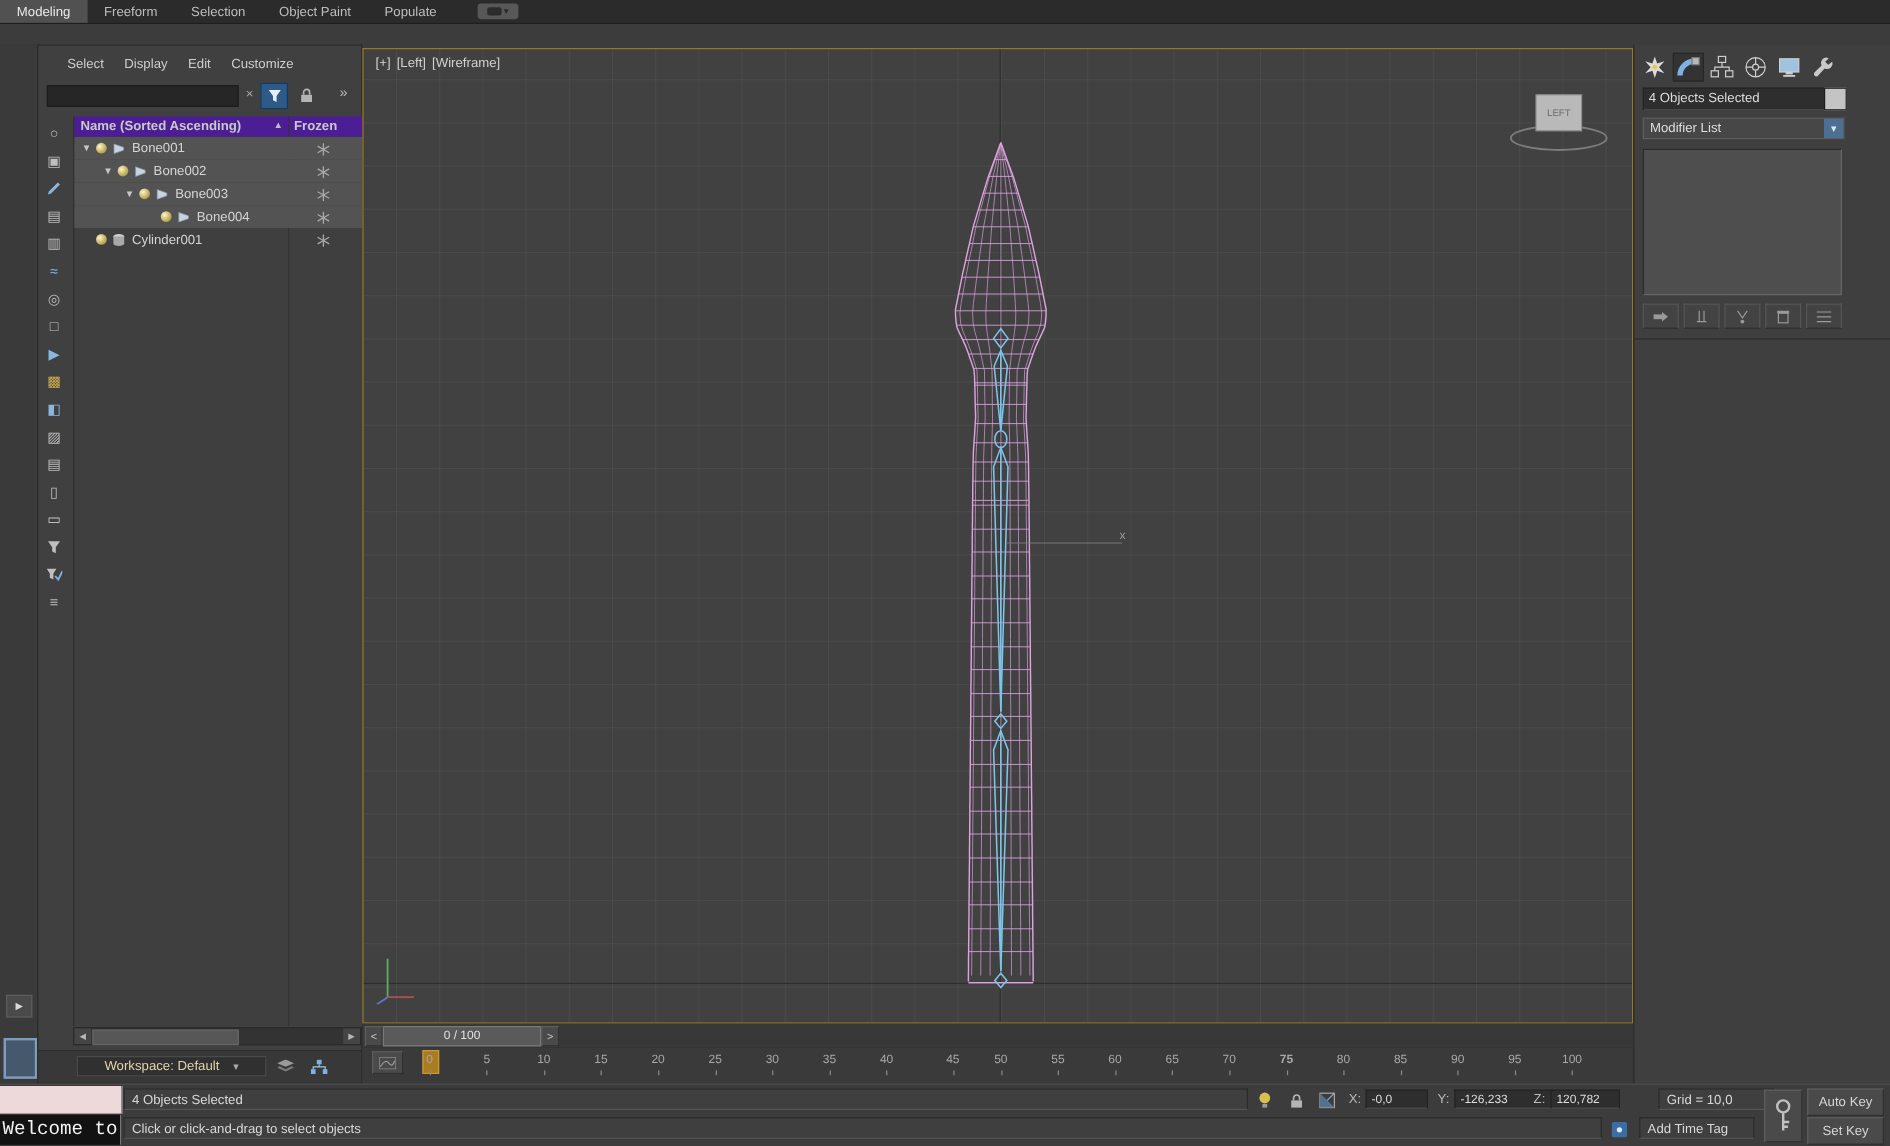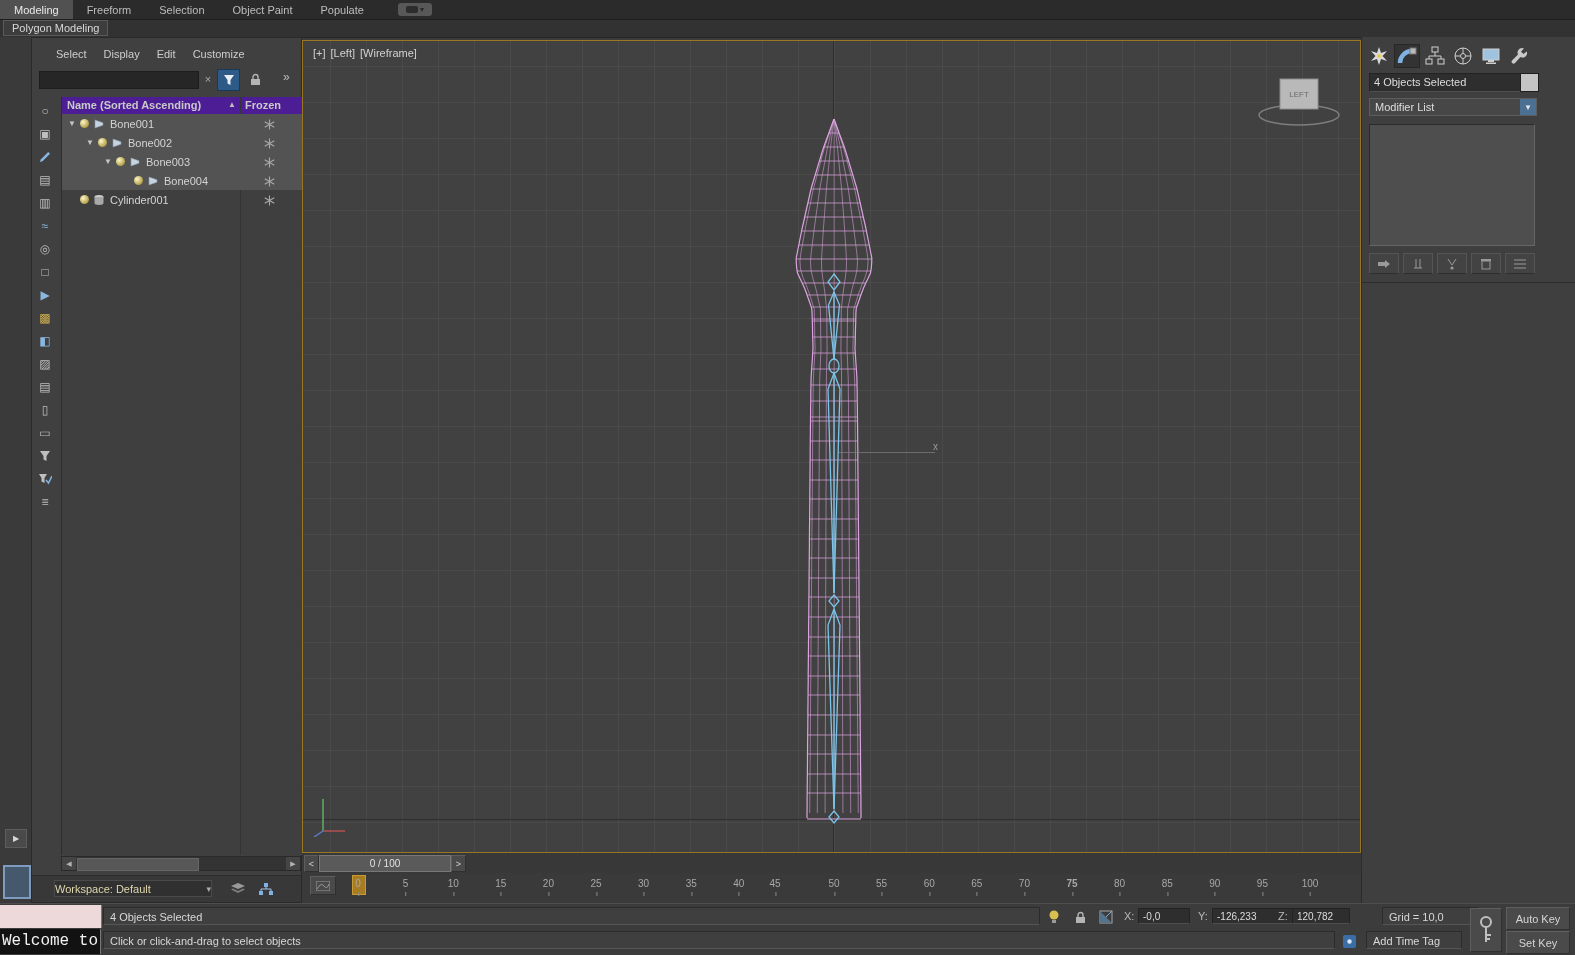--- a/index.html
+++ b/index.html
@@ -50,22 +50,22 @@
   .ex-arrow{font-size:8px;color:#c6c6c6;width:12px;text-align:center;flex:none;}
   .ex-spacer{width:12px;flex:none;}
   .bulb{width:9px;height:9px;border-radius:50%;flex:none;margin:0 4px 0 2px;
         background:radial-gradient(circle at 35% 35%,#fdf6c8,#b3a04a 70%,#6d6430);}
   .typeicon{width:13px;flex:none;margin-right:4px;display:flex;align-items:center;}
   .fzcell{position:absolute;left:200px;top:3px;width:14px;height:14px;display:flex;align-items:center;justify-content:center;}
   .hscroll{position:absolute;left:29px;top:818px;width:240px;height:15px;background:#333333;border:1px solid #2a2a2a;box-sizing:border-box;}
   .hsbtn{position:absolute;top:0;width:14px;height:13px;background:#454545;color:#b5b5b5;font-size:7px;display:flex;align-items:center;justify-content:center;}
   .hsthumb{position:absolute;left:15px;top:1px;width:120px;height:11px;background:#575757;border:1px solid #666;}
   .wsrow{position:absolute;left:0;top:837px;width:269px;height:26px;background:#383838;border-top:1px solid #2c2c2c;}
-  .wsdrop{position:absolute;left:22px;top:4px;width:158px;height:17px;background:#303030;border:1px solid #4a4a4a;color:#ded6ae;
-          display:flex;align-items:center;padding:0 0;box-sizing:border-box;}
+  .wsdrop{position:absolute;left:32px;top:4px;width:158px;height:17px;background:#303030;border:1px solid #4a4a4a;color:#ded6ae;
+          display:flex;align-items:center;padding:0 22px;box-sizing:border-box;}
   .wsdrop .caret{margin-left:auto;color:#aaa;font-size:9px;}
   .wsicon{position:absolute;top:4px;width:20px;height:18px;display:flex;align-items:center;justify-content:center;}
   
   .vp{left:302px;top:40px;width:1059px;height:813px;box-sizing:border-box;border:1px solid #97781f;
       background-color:#414141;
       background-image:linear-gradient(90deg,#4a4a4a 1px,transparent 1px),linear-gradient(#4a4a4a 1px,transparent 1px);
       background-size:36px 100%,100% 36px;background-position:27px 0,0 25px;overflow:hidden;}
   .axis-v{position:absolute;left:530px;top:0;width:1px;height:100%;background:#2e2e2e;}
   .axis-h{position:absolute;left:0;top:778px;width:100%;height:1px;background:#2e2e2e;}
   .vplabel{position:absolute;left:10px;top:6px;display:flex;gap:5px;color:#d2d2d2;}
@@ -131,23 +131,20 @@
       </div>
     <div class="rtab">
         <span>Populate</span>
       </div>
     <div class="ribbon-overflow">
       <span class="pill"></span>
       <span style="color:#2a2a2a;font-size:8px;">▾</span>
     </div>
   </div>
 
-  <div class="abs ribbon2">
-    <div class="polybtn">Polygon Modeling</div>
-  </div>
 
   <div class="abs leftstrip">
     <div class="expandbtn">▶</div>
     <div class="layouttab"></div>
   </div>
 
   <div class="abs explorer">
     <div class="exmenu">
       <span>Select</span>
       <span>Display</span>
@@ -458,21 +455,21 @@
     <div class="ruler-strip" id="ruler-ticks">
         <span class="tick-label" style="left: 12px;">0</span>
         <span class="tick-label" style="left: 59.6px;">5</span>
         <span class="tick-label" style="left: 107.2px;">10</span>
         <span class="tick-label" style="left: 154.8px;">15</span>
         <span class="tick-label" style="left: 202.4px;">20</span>
         <span class="tick-label" style="left: 250px;">25</span>
         <span class="tick-label" style="left: 297.6px;">30</span>
         <span class="tick-label" style="left: 345.2px;">35</span>
         <span class="tick-label" style="left: 392.8px;">40</span>
-        <span class="tick-label" style="left: 429px;">45</span>
+        <span class="tick-label" style="left: 448px;">45</span>
         <span class="tick-label" style="left: 488px;">50</span>
         <span class="tick-label" style="left: 535.6px;">55</span>
         <span class="tick-label" style="left: 583.2px;">60</span>
         <span class="tick-label" style="left: 630.8px;">65</span>
         <span class="tick-label" style="left: 678.4px;">70</span>
         <span class="tick-label" style="left: 726px; font-weight: bold;">75</span>
         <span class="tick-label" style="left: 773.6px;">80</span>
         <span class="tick-label" style="left: 821.2px;">85</span>
         <span class="tick-label" style="left: 868.8px;">90</span>
         <span class="tick-label" style="left: 916.4px;">95</span>

